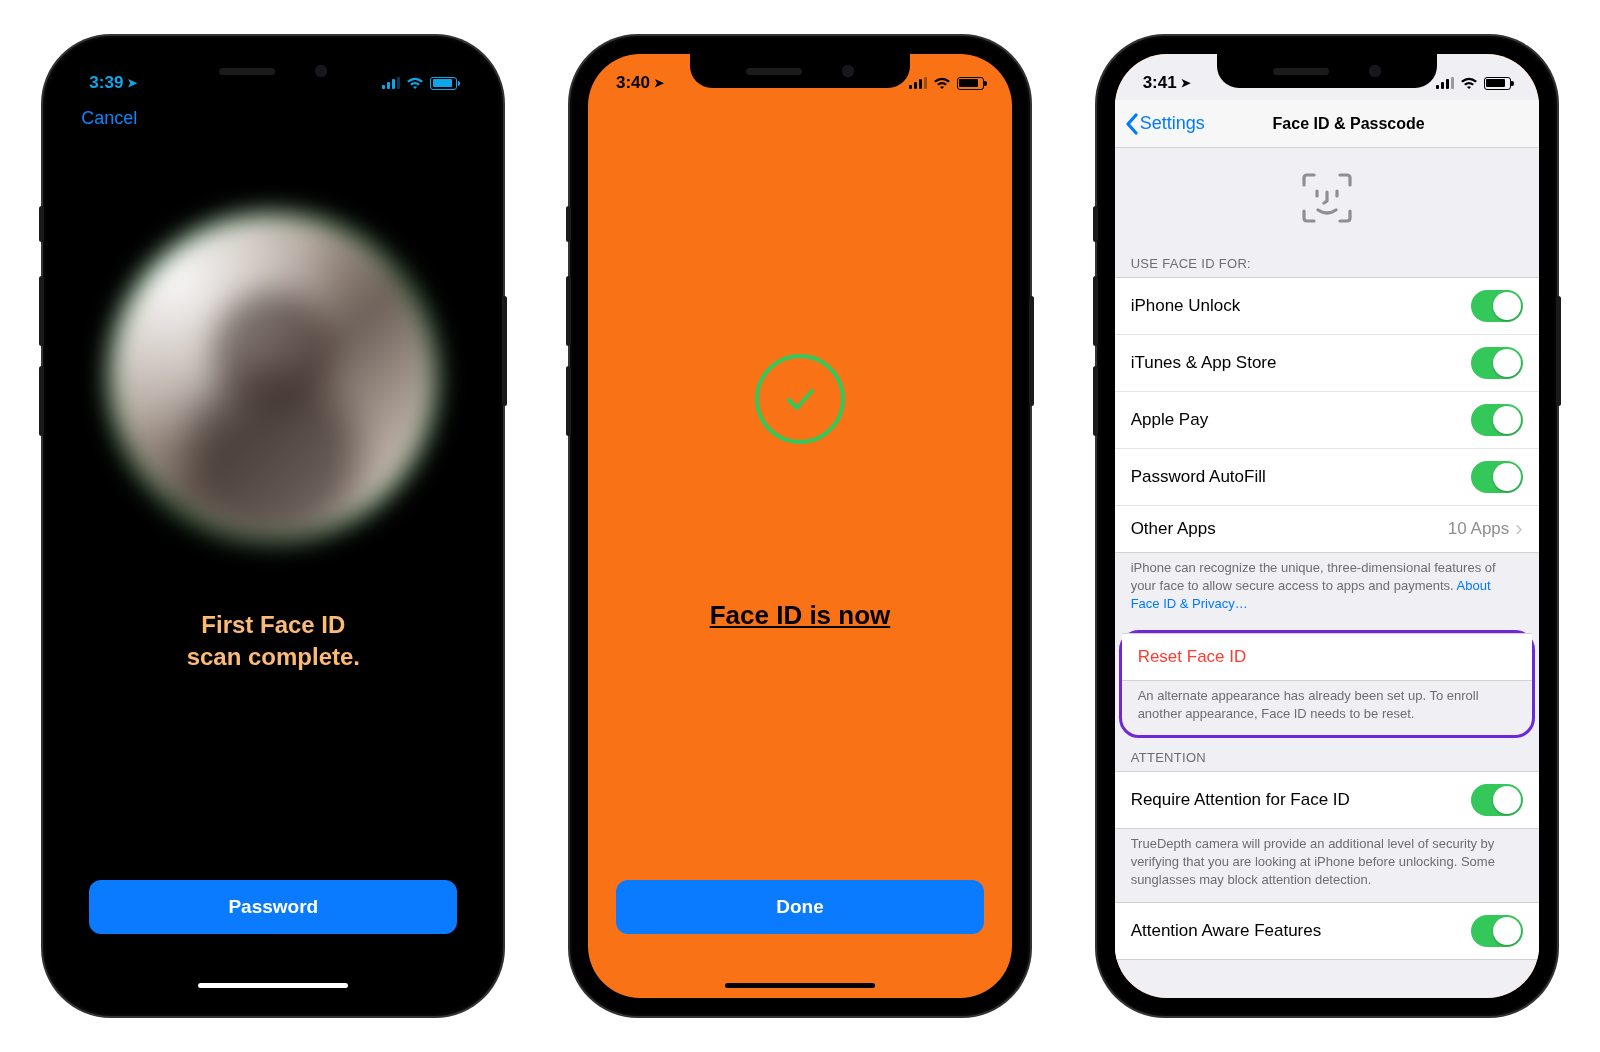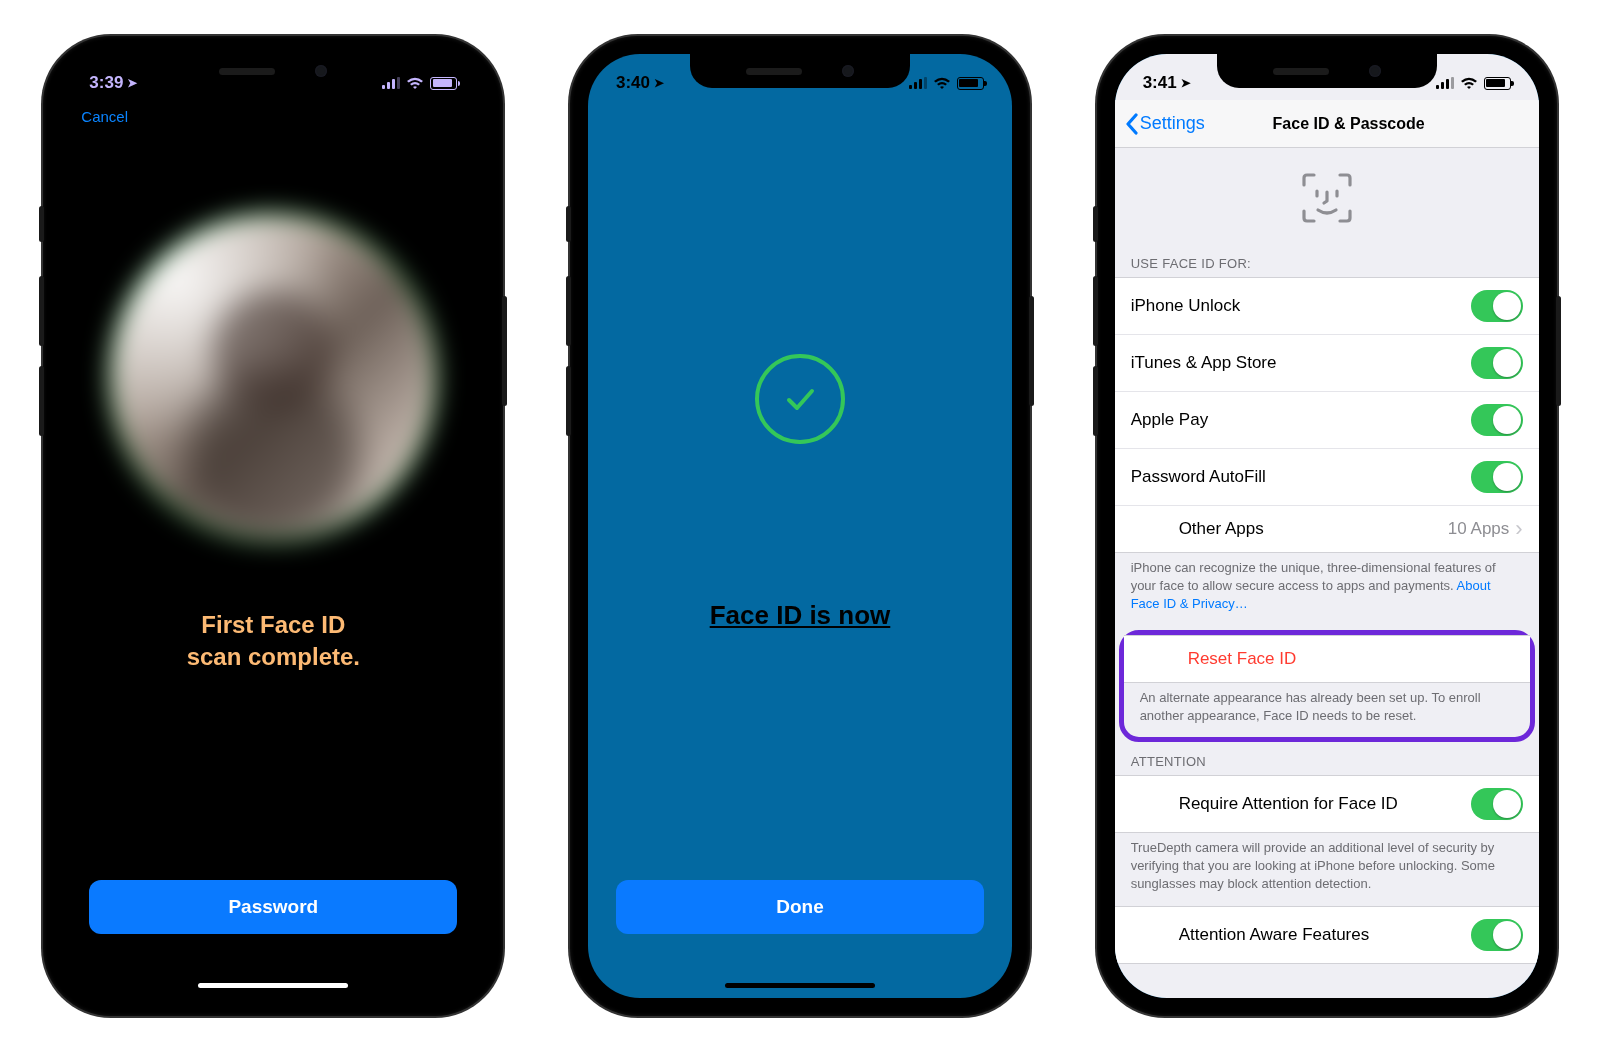--- a/index.html
+++ b/index.html
@@ -33,21 +33,21 @@
   .sb-left1{ left:-4px; top:170px; width:5px; height:36px; }
   .sb-left2{ left:-4px; top:240px; width:5px; height:70px; }
   .sb-left3{ left:-4px; top:330px; width:5px; height:70px; }
   .sb-right{ right:-4px; top:260px; width:5px; height:110px; }
   .screen {
     width: 100%;
     height: 100%;
     border-radius: 52px;
     overflow: hidden;
     position: relative;
-    background: #0369a1;
+    background: #f97316;
   }
   .screen.dark { background: #000; }
   .notch {
     position: absolute;
     top: 0; left: 50%; transform: translateX(-50%);
     width: 220px; height: 34px;
     background: #000;
     border-bottom-left-radius: 22px;
     border-bottom-right-radius: 22px;
     z-index: 50;
@@ -63,41 +63,41 @@
   }
   
   .status {
     position: absolute; top: 0; left: 0; right: 0;
     height: 46px;
     display: flex; justify-content: space-between; align-items: center;
     padding: 12px 28px 0 28px;
     font-size: 17px; font-weight: 600;
     z-index: 40;
   }
-  .screen.dark .status { color:#c4b5fd;text-align:center; }
+  .screen.dark .status { color:#0ea5e9;text-align:center; }
   .status .time { display:flex; align-items:center; gap:4px;}
   .loc-icon { font-size:12px; }
   .status .right { display:flex; align-items:center; gap:6px; }
   .signal{display:flex;align-items:flex-end;gap:2px;height:12px;}
   .signal span{width:3px;background:currentColor;border-radius:1px;}
   .signal span:nth-child(1){height:4px;}
   .signal span:nth-child(2){height:7px;}
   .signal span:nth-child(3){height:10px;}
   .signal span:nth-child(4){height:12px;opacity:.35;}
   .wifi-icon{display:inline-block;}
   .battery{
     width:27px;height:13px;border:1.5px solid currentColor;border-radius:3px;
     position:relative;display:flex;align-items:center;padding:1.5px;
   }
   .battery::after{content:"";position:absolute;right:-4px;top:3px;width:2.5px;height:5px;background:currentColor;border-radius:0 2px 2px 0;}
   .battery .fill{height:100%;width:85%;background:currentColor;border-radius:1px;}
   
   .s1-top{
     position:absolute;top:54px;left:20px;
-    color:#0a84ff;font-size:15px;text-align:center;
+    color:#0a84ff;font-size:18px;text-align:center;
   }
   .face-circle{
     position:absolute;top:158px;left:50%;transform:translateX(-50%);
     width:330px;height:330px;border-radius:50%;
     border:3px solid #34c759;
     overflow:hidden;
     background:
       radial-gradient(circle at 50% 42%, rgba(60,45,40,.55) 0 18%, transparent 30%),
       radial-gradient(circle at 50% 75%, rgba(50,40,35,.55) 0 22%, transparent 36%),
       radial-gradient(circle at 20% 20%, rgba(255,255,255,.9), transparent 45%),
@@ -156,34 +156,34 @@
   }
   .grp-header{
     font-size:13px;color:#6d6d72;padding:8px 16px 6px;text-transform:uppercase;letter-spacing:.3px;
   }
   .cell-group{background:#fff;border-top:1px solid #d1d1d6;border-bottom:1px solid #d1d1d6;}
   .cell{
     display:flex;align-items:center;justify-content:space-between;
     padding:12px 16px;min-height:46px;
     border-bottom:1px solid #e5e5ea;
   }
-  .cell:last-child{border-bottom:none;margin-left:48px;}
+  .cell:last-child{border-bottom:none;}
   .cell .detail{color:#8e8e93;display:flex;align-items:center;gap:6px;font-size:17px;}
   .chev{color:#c7c7cc;font-size:22px;line-height:0;}
   .switch{
     width:52px;height:32px;border-radius:16px;background:#34c759;position:relative;flex-shrink:0;
   }
   .switch::after{
     content:"";position:absolute;right:2px;top:2px;width:28px;height:28px;border-radius:50%;
     background:#fff;box-shadow:0 1px 2px rgba(0,0,0,.3);
   }
   .footer{font-size:13px;color:#6d6d72;padding:6px 16px 12px;line-height:1.4;}
   .footer a{color:#007aff;text-decoration:none;}
   .highlight-box{
-    border:5px solid #6d28d9;border-radius:20px;margin:4px 4px;
+    border:3px solid #6d28d9;border-radius:20px;margin:4px 4px;
   }
   .reset-cell{color:#ff3b30;}
 </style>
 </head>
 <body>
 
 <div class="phone">
   <div class="side-btn sb-left1"></div>
     <div class="side-btn sb-left2"></div>
     <div class="side-btn sb-left3"></div>

